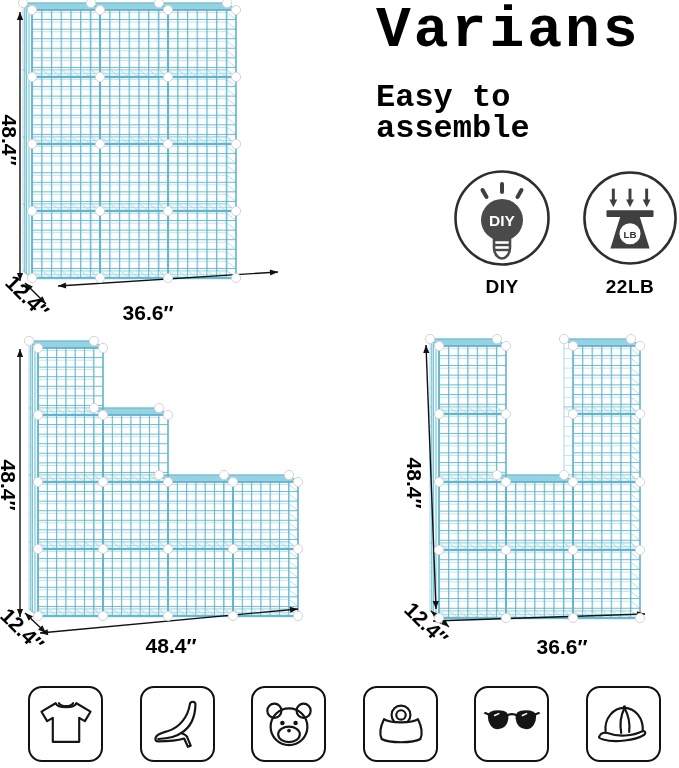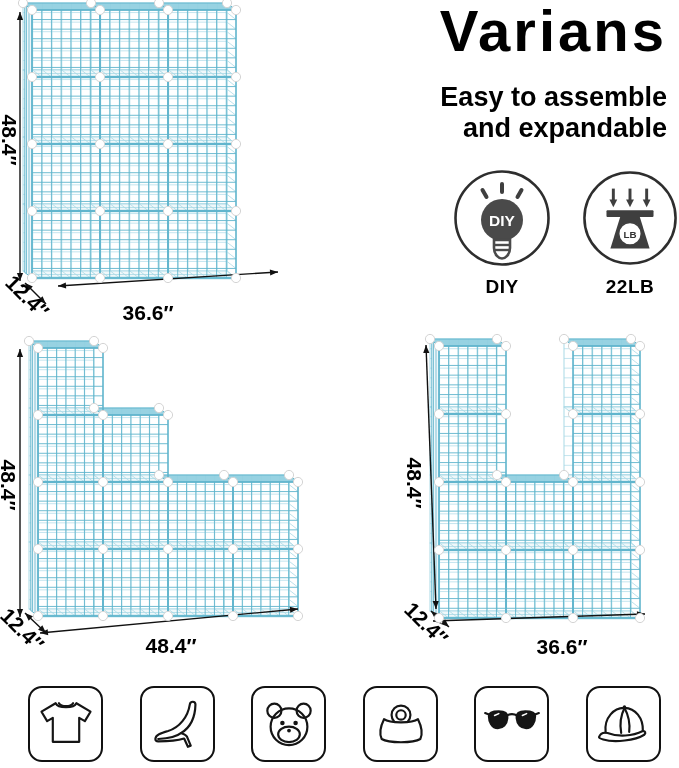--- a/index.html
+++ b/index.html
@@ -4,23 +4,23 @@
 <style>
   html,body{margin:0;padding:0;background:#fff;}
   .canvas{position:relative;width:679px;height:768px;background:#ffffff;overflow:hidden;
           font-family:"Liberation Sans",sans-serif;color:#000;}
   .shelf-fig{position:absolute;}
   .shelf-fig svg{position:absolute;left:0;top:0;}
   .dim{position:absolute;font-weight:bold;font-size:21px;color:#000;white-space:nowrap;}
   .dim.rot90{transform:translate(-50%,-50%) rotate(90deg);}
   .dim.rot45{transform:translate(-50%,-50%) rotate(45deg);}
   .dim.flat{transform:translate(-50%,-50%);margin-top:11px;}
-  .brand{position:absolute;top:0;right:12px;width:300px;text-align:right;}
+  .brand{position:absolute;top:0;right:3px;width:300px;font-family:Liberation Mono, monospace;}
   .brand h1{margin:0;font-size:58px;line-height:62px;font-weight:bold;letter-spacing:3px;}
-  .tagline{margin-top:20px;font-size:27px;line-height:31px;font-weight:bold;}
+  .tagline{margin-top:20px;font-size:32px;line-height:31px;font-weight:bold;}
   .features{position:absolute;left:440px;top:168px;width:240px;height:130px;}
   .feature{position:absolute;top:0;width:100px;text-align:center;}
   .feature-label{margin-top:4px;font-weight:bold;font-size:19px;letter-spacing:0.5px;}
   .icons-row{position:absolute;left:0;top:686px;width:679px;height:78px;}
   .icon-box{position:absolute;top:0;width:75px;height:76px;border:2.4px solid #111;
             border-radius:14px;box-sizing:border-box;background:#fff;}
   .icon-box svg{display:block;margin:2px auto 0;}
   svg text{font-family:"Liberation Sans",sans-serif;font-weight:bold;}
 </style>
 </head>
@@ -164,21 +164,20 @@
       </svg>
     <div class="dim rot90" style="left:9px;top:140px;">48.4″</div>
     <div class="dim flat" style="left:148px;top:302px;">36.6″</div>
     <div class="dim rot45" style="left:27px;top:297px;">12.4″</div>
   </section>
 
   <section class="brand">
     <h1>Varians</h1>
     <div class="tagline">
       <div>Easy to assemble</div>
-      <div>and expandable</div>
     </div>
   </section>
 
   <div class="features">
     <div class="feature" style="left:12px;">
       <svg width="100" height="100" viewBox="0 0 100 100">
         <circle cx="50" cy="50" r="46.5" fill="#fff" stroke="#2e2e2e" stroke-width="2.6"></circle>
         <g stroke="#3f3f3f" stroke-width="4" stroke-linecap="round">
           <line x1="50" y1="16" x2="50" y2="24"></line>
           <line x1="30.5" y1="22" x2="34.5" y2="29"></line>

